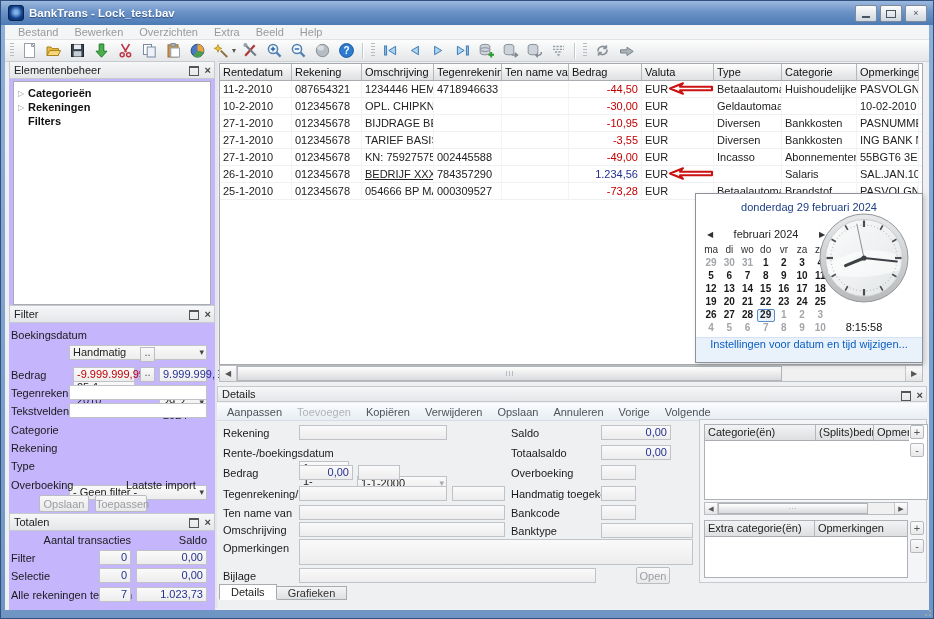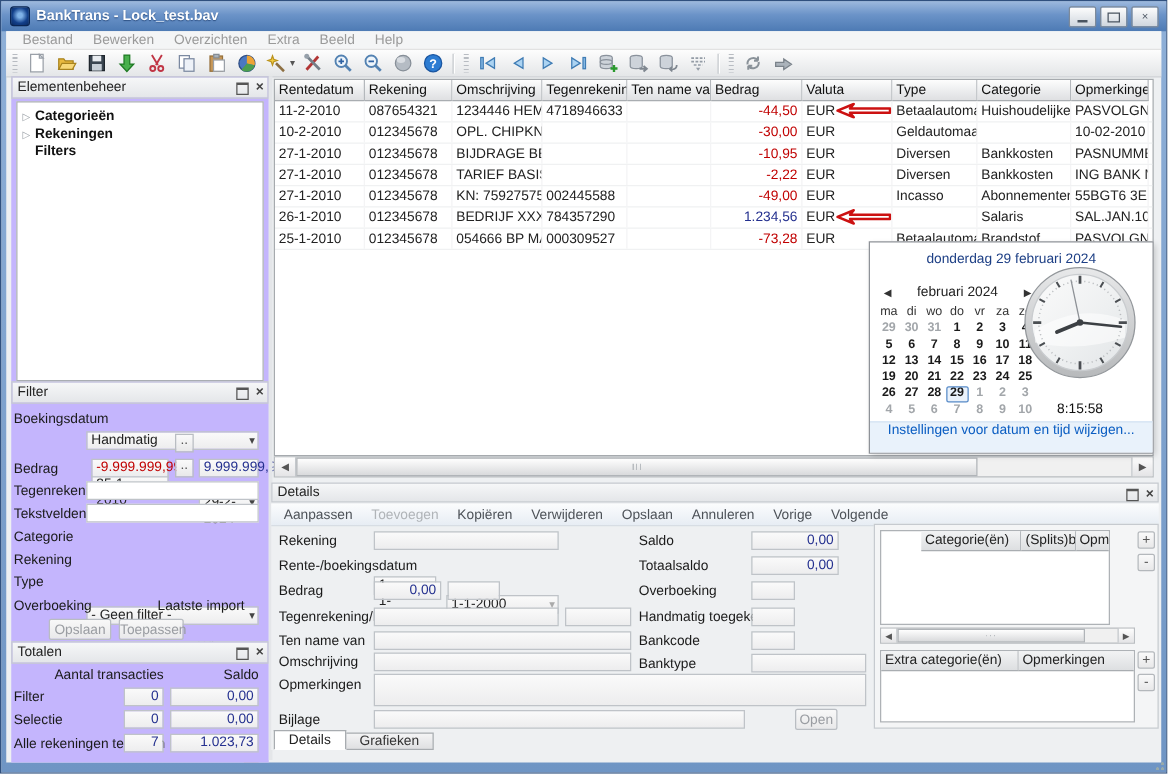--- a/index.html
+++ b/index.html
@@ -423,42 +423,42 @@
             <div class="td" style="width: 68px;">Diversen</div>
             <div class="td" style="width: 75px;">Bankkosten</div>
             <div class="td" style="width: 62px;">PASNUMMER ***...</div>
           </div>
           <div class="trow">
             <div class="td" style="width: 72px;">27-1-2010</div>
             <div class="td" style="width: 70px;">012345678</div>
             <div class="td" style="width: 72px;">TARIEF BASISPA...</div>
             <div class="td" style="width: 68px;"></div>
             <div class="td" style="width: 67px;"></div>
-            <div class="td num" style="width: 73px; color: rgb(192, 0, 0);">-2,22</div>
+            <div class="td num" style="width: 73px; color: rgb(192, 0, 0);">-3,55</div>
             <div class="td" style="width: 72px;">EUR</div>
             <div class="td" style="width: 68px;">Diversen</div>
             <div class="td" style="width: 75px;">Bankkosten</div>
             <div class="td" style="width: 62px;">ING BANK NV PR...</div>
           </div>
           <div class="trow">
             <div class="td" style="width: 72px;">27-1-2010</div>
             <div class="td" style="width: 70px;">012345678</div>
             <div class="td" style="width: 72px;">KN: 7592757597...</div>
             <div class="td" style="width: 68px;">002445588</div>
             <div class="td" style="width: 67px;"></div>
             <div class="td num" style="width: 73px; color: rgb(192, 0, 0);">-49,00</div>
             <div class="td" style="width: 72px;">EUR</div>
             <div class="td" style="width: 68px;">Incasso</div>
             <div class="td" style="width: 75px;">Abonnementen &amp;...</div>
             <div class="td" style="width: 62px;">55BGT6 3E MND ...</div>
           </div>
           <div class="trow">
             <div class="td" style="width: 72px;">26-1-2010</div>
             <div class="td" style="width: 70px;">012345678</div>
-            <div class="td" style="width: 72px;">BEDRIJF XXX</div>
+            <div class="td" style="width: 72px; text-decoration: underline;">BEDRIJF XXX</div>
             <div class="td" style="width: 68px;">784357290</div>
             <div class="td" style="width: 67px;"></div>
             <div class="td num" style="width: 73px; color: rgb(36, 48, 143);">1.234,56</div>
             <div class="td" style="width: 72px;">EUR<span><svg width="46" height="13" viewBox="0 0 46 13" style="position:absolute;left:26px;top:1px;">
                   <polygon points="2,6.5 15,1.2 12,4.8 44,4.8 44,8.2 12,8.2 15,11.8" fill="#fff" stroke="#cc1111" stroke-width="2" stroke-linejoin="round"></polygon>
                 </svg></span></div>
             <div class="td" style="width: 68px;"></div>
             <div class="td" style="width: 75px;">Salaris</div>
             <div class="td" style="width: 62px;">SAL.JAN.10</div>
           </div>
@@ -649,21 +649,21 @@
       <div class="det-lbl" style="left:294px;top:81px;">Overboeking</div>
       <div class="abs fld" style="left:384px;top:79px;width:35px;"></div>
       <div class="det-lbl" style="left:294px;top:102px;">Handmatig toegekend</div>
       <div class="abs fld" style="left:384px;top:100px;width:35px;"></div>
       <div class="det-lbl" style="left:294px;top:121px;">Bankcode</div>
       <div class="abs fld" style="left:384px;top:119px;width:35px;"></div>
       <div class="det-lbl" style="left:294px;top:139px;">Banktype</div>
       <div class="abs fld" style="left:384px;top:137px;width:92px;"></div>
 
       <div class="rt-container">
-        <div class="mini-table" style="left:4px;top:4px;width:184px;height:76px;padding-left:32px;">
+        <div class="mini-table" style="left:4px;top:4px;width:224px;height:76px;">
           <div class="mini-head">
             <div class="mini-th" style="width:111px;">Categorie(ën)</div>
             <div class="mini-th" style="width:58px;">(Splits)bedrag</div>
             <div class="mini-th" style="width:35px;border-right:none;">Opmerkingen</div>
           </div>
         </div>
         <div class="hscroll" style="left:4px;top:82px;width:204px;height:13px;">
           <div class="scroll-arrow" style="width:12px;font-size:7px;">◀</div>
           <div class="scroll-thumb" style="width:150px;"></div>
           <div style="flex:1;"></div>

